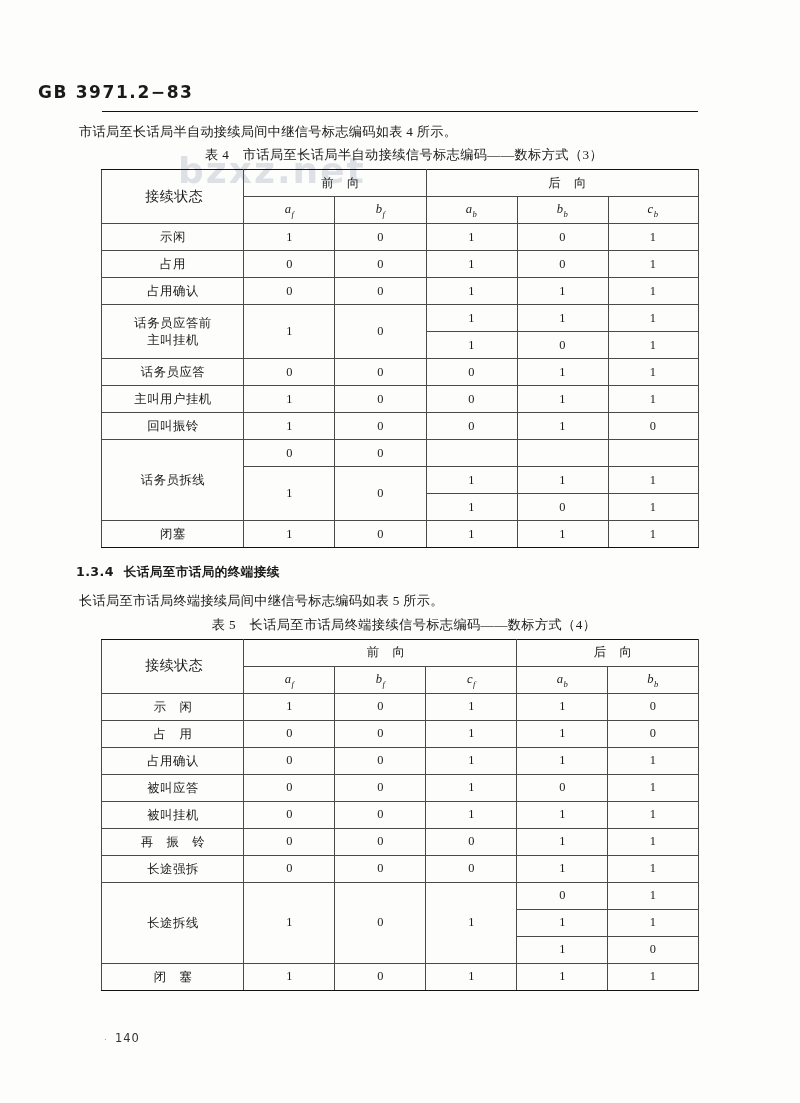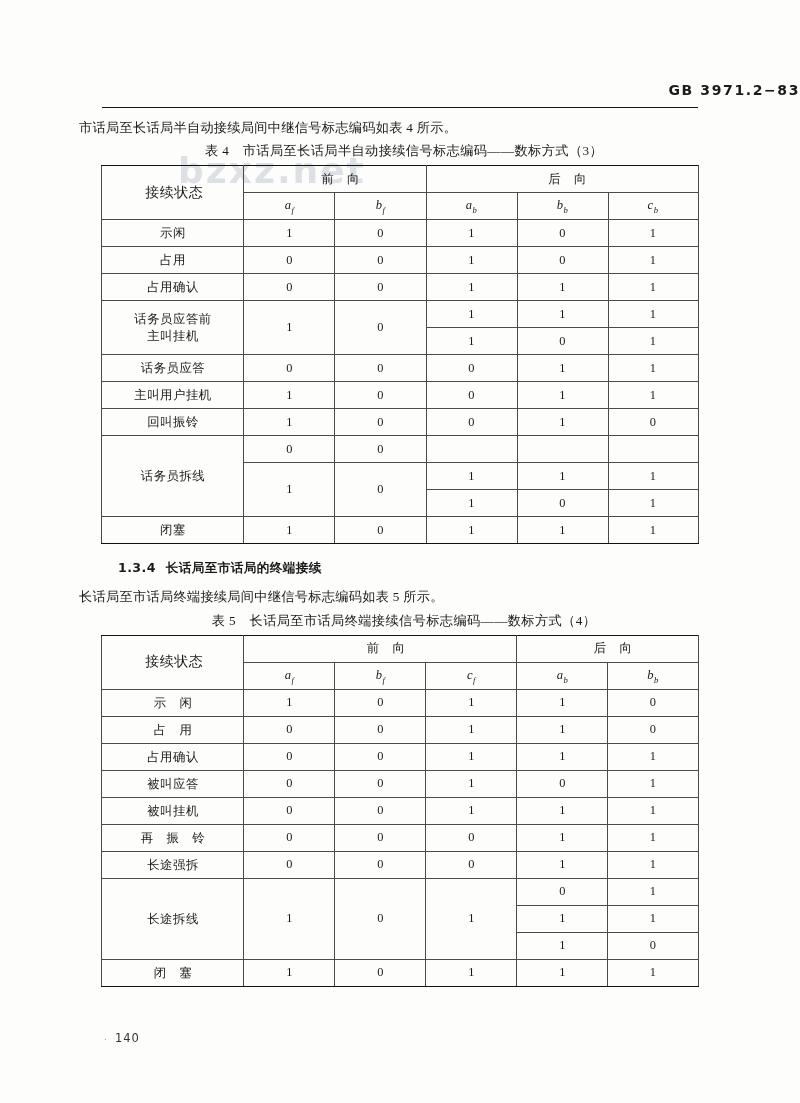--- a/index.html
+++ b/index.html
@@ -35,24 +35,24 @@
     user-select:none;
     pointer-events:none;
     white-space:nowrap;
   }
   .content{
     position:absolute;
     left:0;top:0;
     width:800px;
   }
   .std-no{
-    text-align:right;
+    text-align:left;
     font-family:"DejaVu Sans","Liberation Sans",sans-serif;
     font-weight:700;
-    font-size:14px;
+    font-size:17px;
     letter-spacing:1.6px;
     margin-top:82px;
     padding-left:38px;
   }
   .rule-top{
     width:596px;
     margin:9px auto 0 auto;
     border-top:1.6px solid #111;
   }
   .para{
@@ -67,21 +67,21 @@
     text-align:center;
     margin:4px 0 5px 0;
     letter-spacing:0.4px;
     padding-left:8px;
   }
   .sec-head{
     font-family:"DejaVu Sans","Liberation Sans",sans-serif;
     font-weight:700;
     font-size:12.6px;
     margin:16px 0 0 0;
-    padding-left:118px;
+    padding-left:76px;
     letter-spacing:0.4px;
   }
   .sec-head .num{margin-right:10px;}
 
   table.grid{
     border-collapse:collapse;
     width:596px;
     margin:0 auto;
     table-layout:fixed;
     font-size:12.4px;

